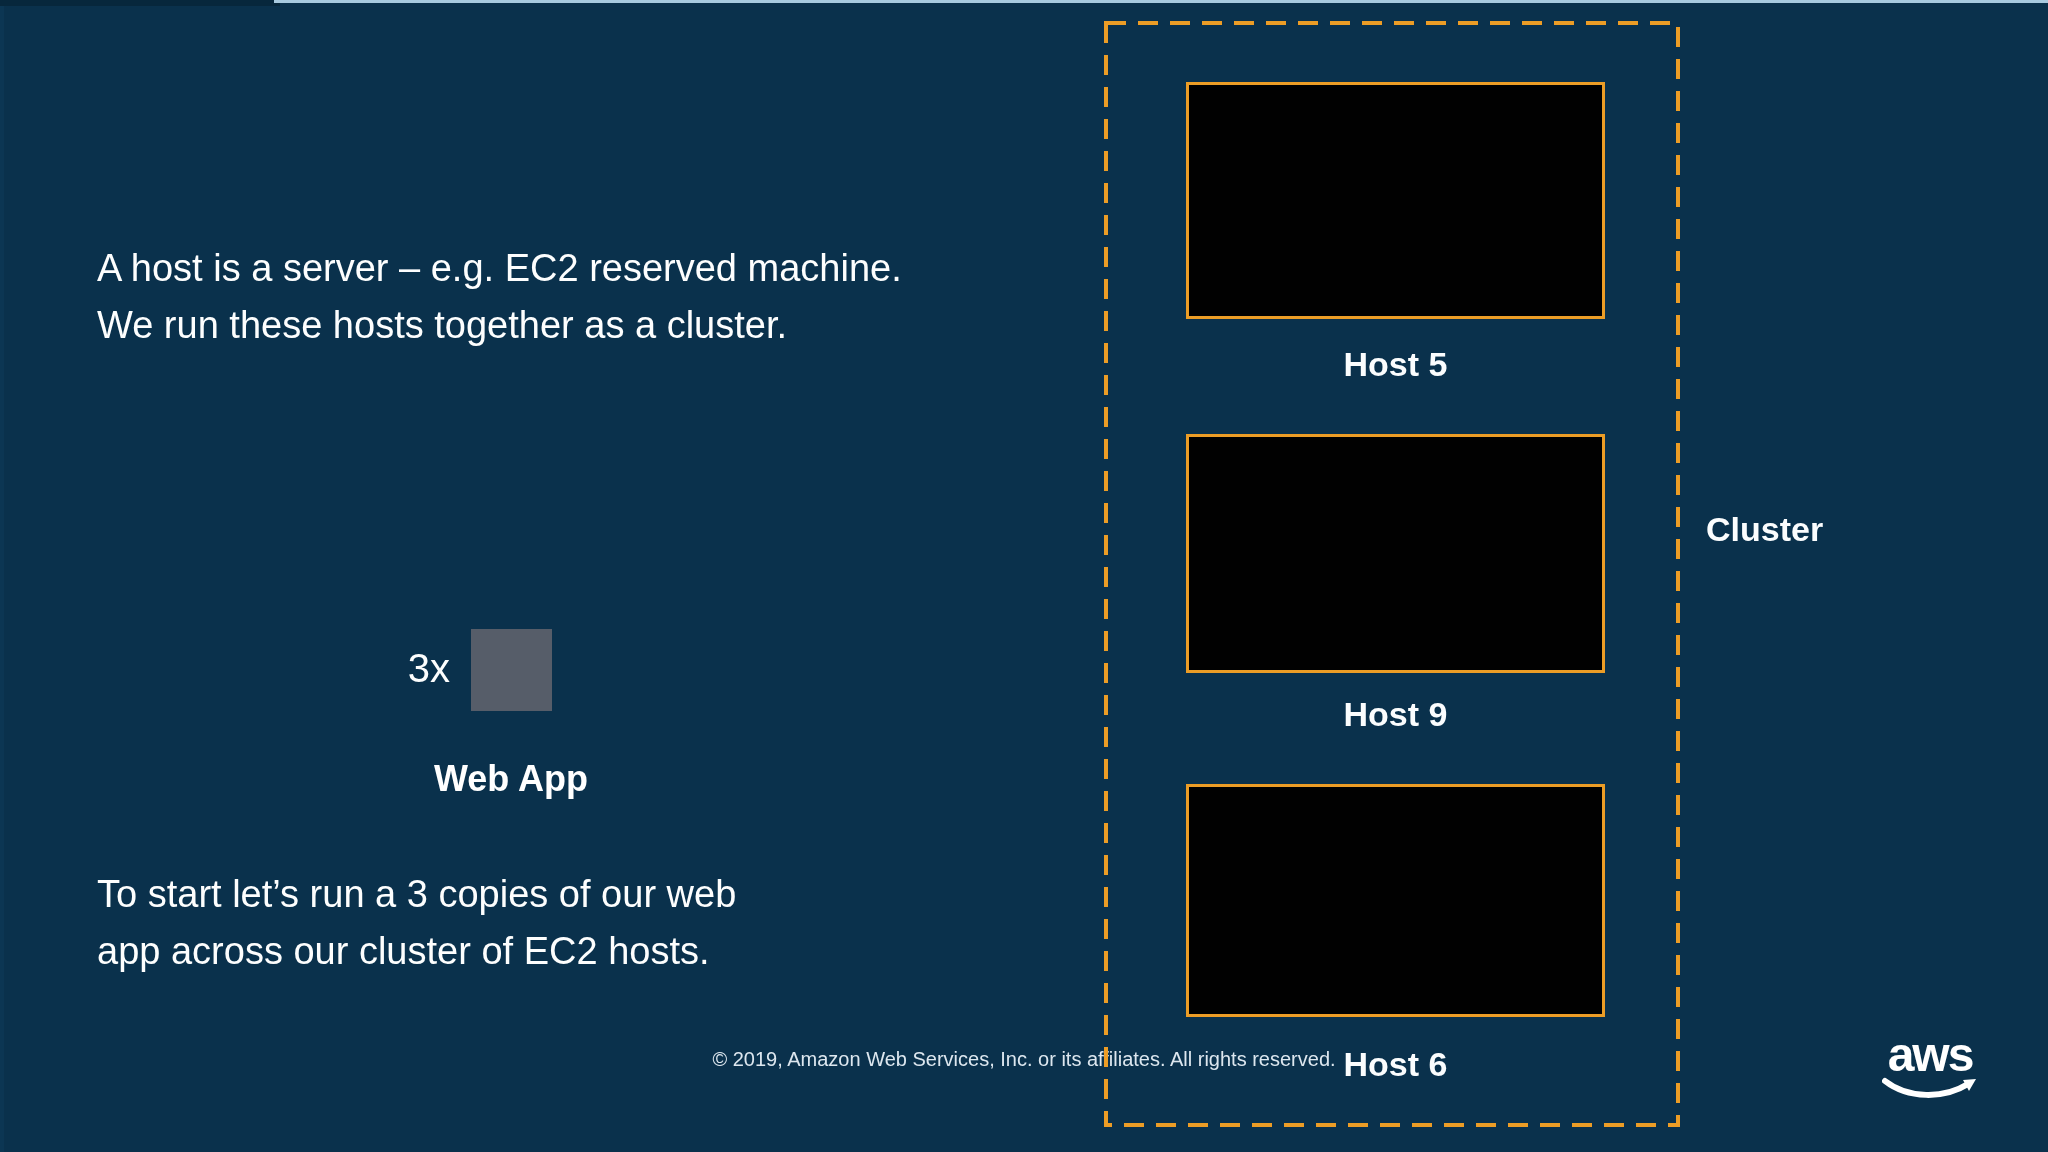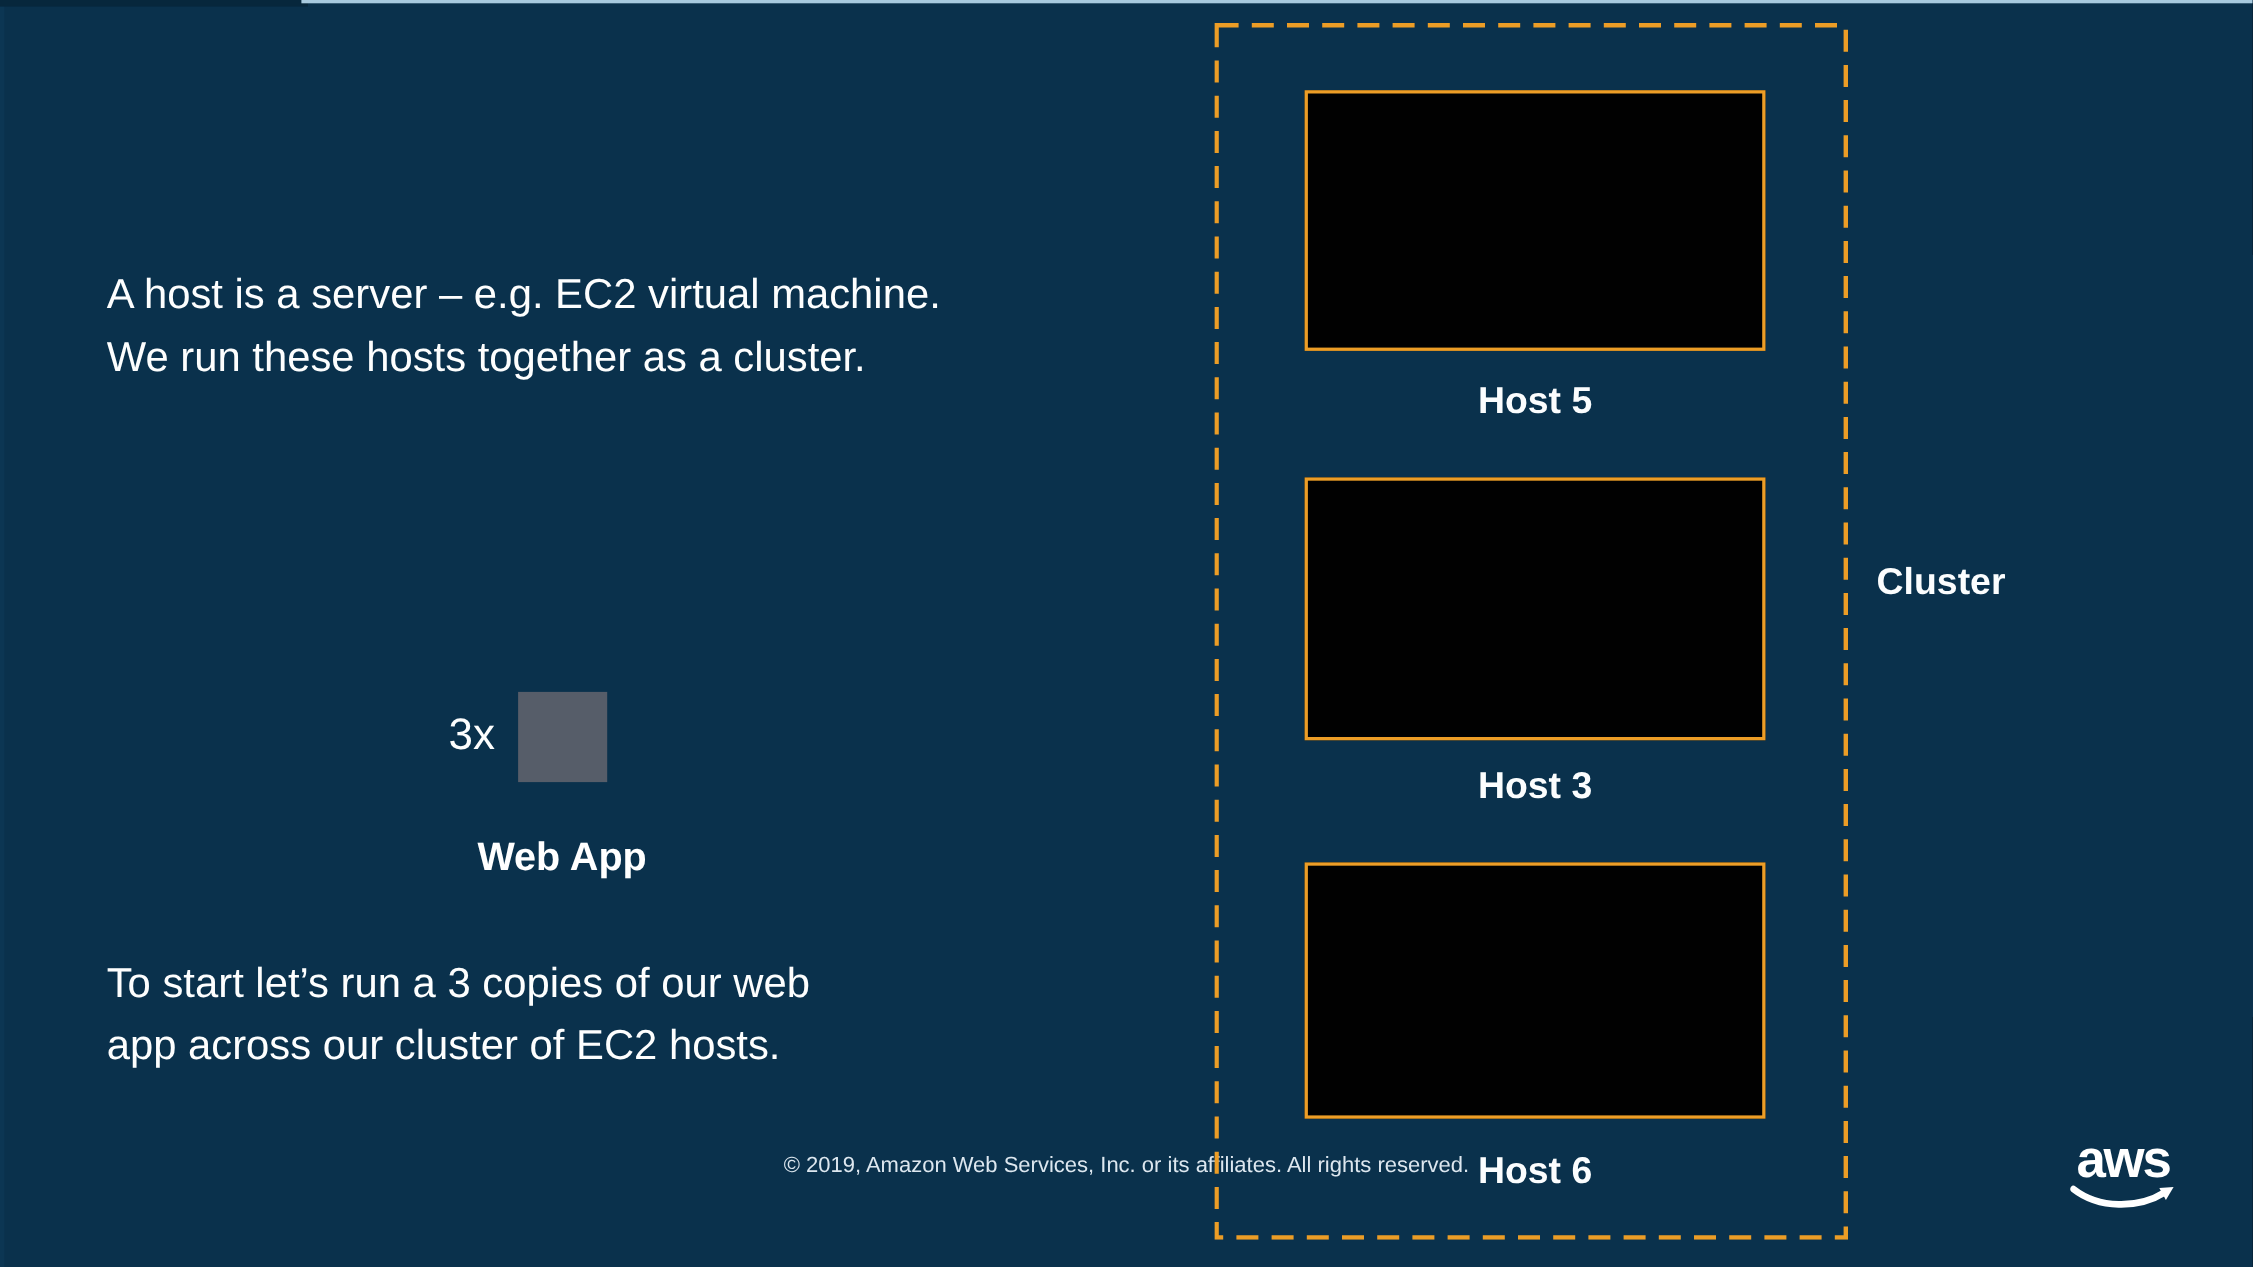--- a/index.html
+++ b/index.html
@@ -94,41 +94,41 @@
 </head>
 <body>
 
 <div class="slide">
 
   <div class="edge-left"></div>
   <div class="edge-top-dark"></div>
   <div class="top-highlight"></div>
 
 
-  <p class="para para-1">A host is a server – e.g. EC2 virtual machine.
+  <p class="para para-1">A host is a server – e.g. EC2 reserved machine.
 We run these hosts together as a cluster.</p>
 
   <div class="webapp-mult">3x</div>
   <div class="webapp-square"></div>
   <div class="webapp-label">Web App</div>
 
   <p class="para para-3">To start let’s run a 3 copies of our web
 app across our cluster of EC2 hosts.</p>
 
   <div class="footer">© 2019, Amazon Web Services, Inc. or its affiliates. All rights reserved.</div>
 
   <svg class="cluster-svg" width="576" height="1106" viewBox="0 0 576 1106">
     <rect x="2" y="2" width="572" height="1102" fill="none" stroke="#EC9D26" stroke-width="4" stroke-dasharray="20 12"></rect>
   </svg>
 
   <div class="host-screen h1"></div>
   <div class="host-label l1">Host 5</div>
 
   <div class="host-screen h2"></div>
-  <div class="host-label l2">Host 3</div>
+  <div class="host-label l2">Host 9</div>
 
   <div class="host-screen h3"></div>
   <div class="host-label l3">Host 6</div>
 
   <div class="cluster-label">Cluster</div>
 
   <div class="aws-logo">
     <span class="aws-logo-text">aws</span>
     <svg class="aws-smile" width="96" height="28" viewBox="0 0 96 28">
       <path d="M3 5 C 26 23, 62 23, 86 8" fill="none" stroke="#FFFFFF" stroke-width="6" stroke-linecap="round"></path>

